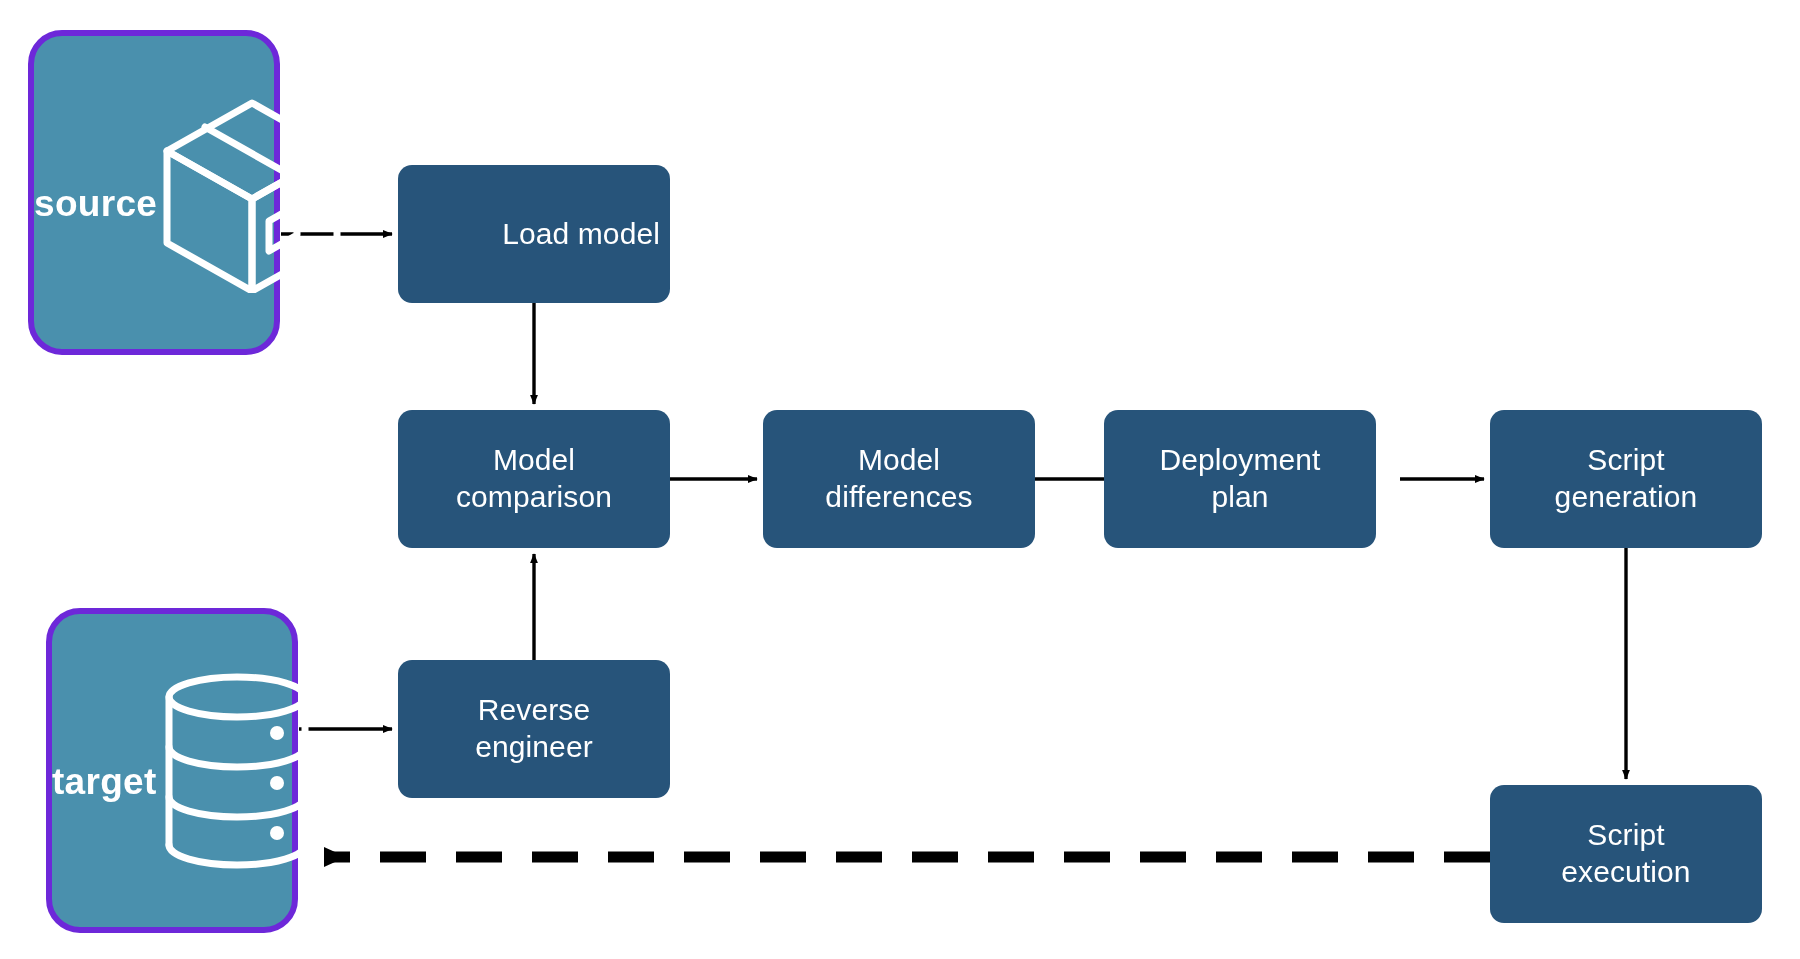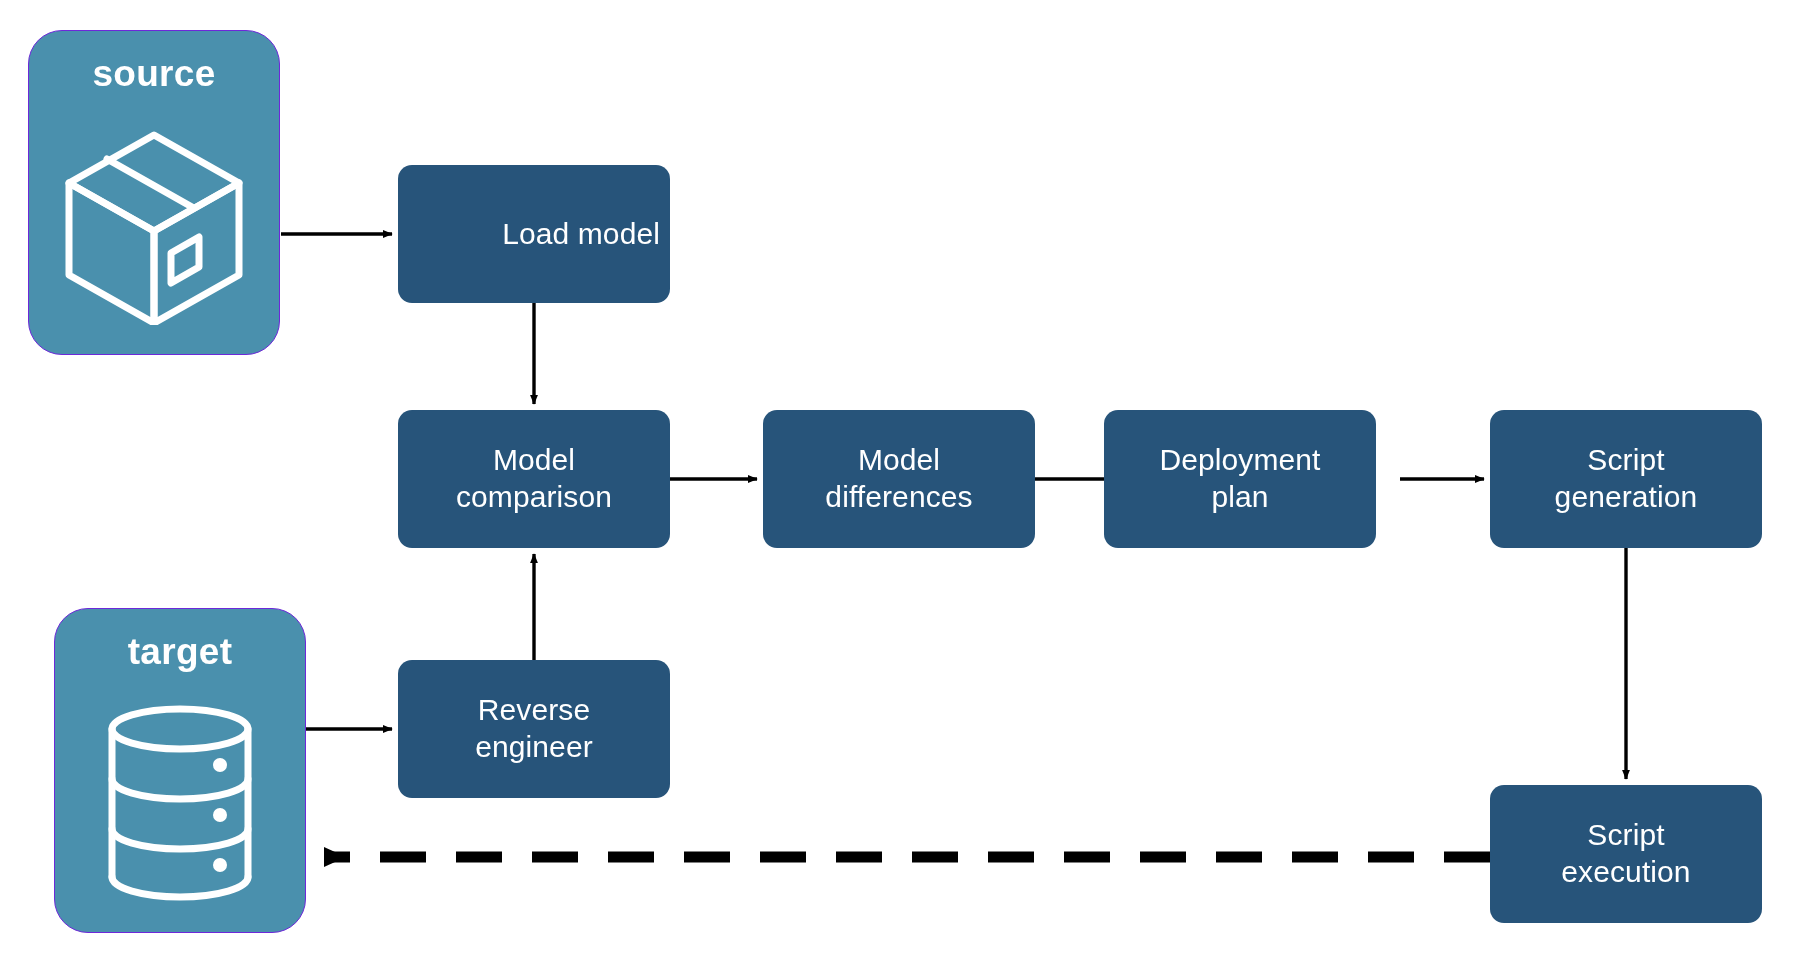--- a/index.html
+++ b/index.html
@@ -46,23 +46,23 @@
     letter-spacing: 0.1px;
     padding: 4px 10px;
   }
   .proc span {
     display: block;
     white-space: pre-line;
   }
   
   .endpoint {
     background: #4A90AD;
-    border: 1px solid #6d28d9;
+    border: 6px solid #6d28d9;
     border-radius: 34px;
-    flex-direction: column;
+    flex-direction: row;
     justify-content: flex-start;
     align-items: center;
   }
   .endpoint-label {
     color: #ffffff;
     font-size: 37px;
     font-weight: bold;
     margin-top: 22px;
     letter-spacing: 0.3px;
   }
@@ -139,21 +139,21 @@
           <path d="M180 58 L180 150 L95 198 L95 106 Z"></path>
 
           <path d="M48 34 L133 82"></path>
         </g>
 
         <path d="M112 128 L140 112 L140 142 L112 158 Z" fill="none" stroke="#ffffff" stroke-width="7" stroke-linejoin="round"></path>
       </svg>
     </div>
   </div>
 
-  <div class="node endpoint" style="left:46px; top:608px; width:252px; height:325px;margin-left:8px;">
+  <div class="node endpoint" style="left:46px; top:608px; width:252px; height:325px;">
     <div class="endpoint-label">target</div>
     <div class="endpoint-icon">
       <svg width="160" height="200" viewBox="0 0 160 200" xmlns="http://www.w3.org/2000/svg">
         <g fill="none" stroke="#ffffff" stroke-width="7" stroke-linejoin="round" stroke-linecap="round">
 
           <path d="M12 26 L12 174"></path>
           <path d="M148 26 L148 174"></path>
 
           <ellipse cx="80" cy="26" rx="68" ry="20"></ellipse>
 

